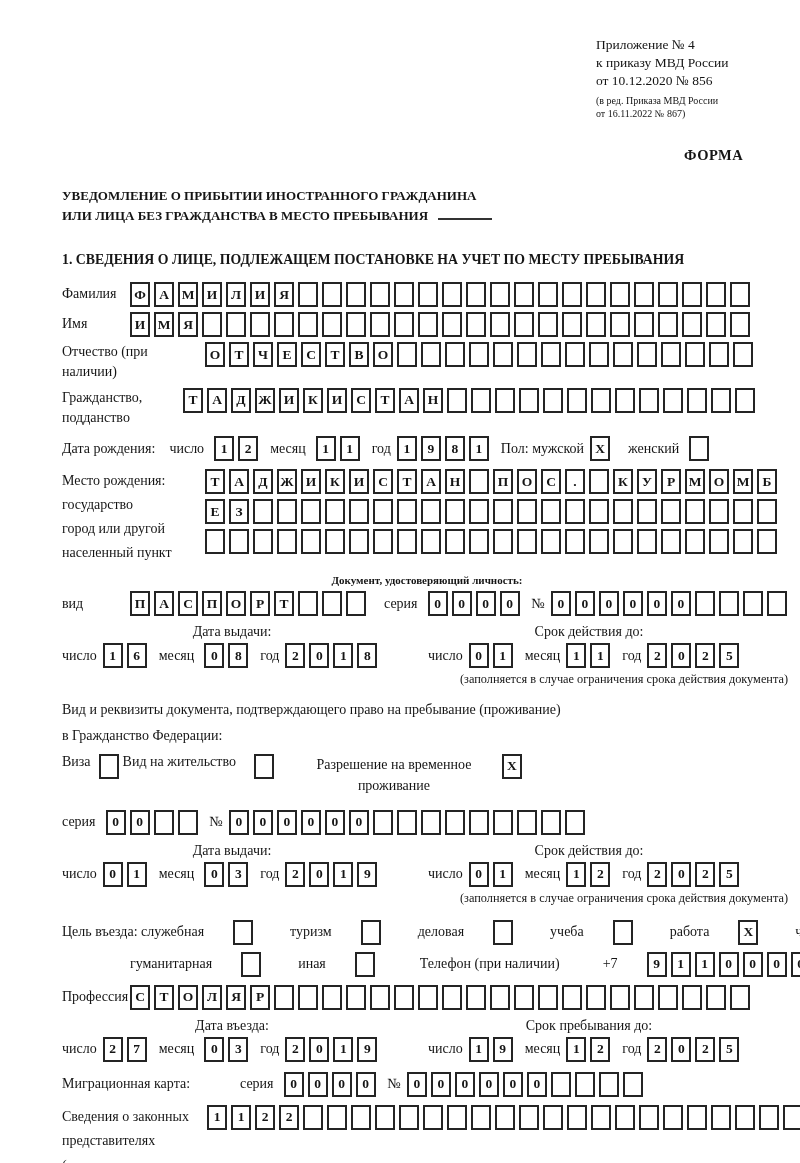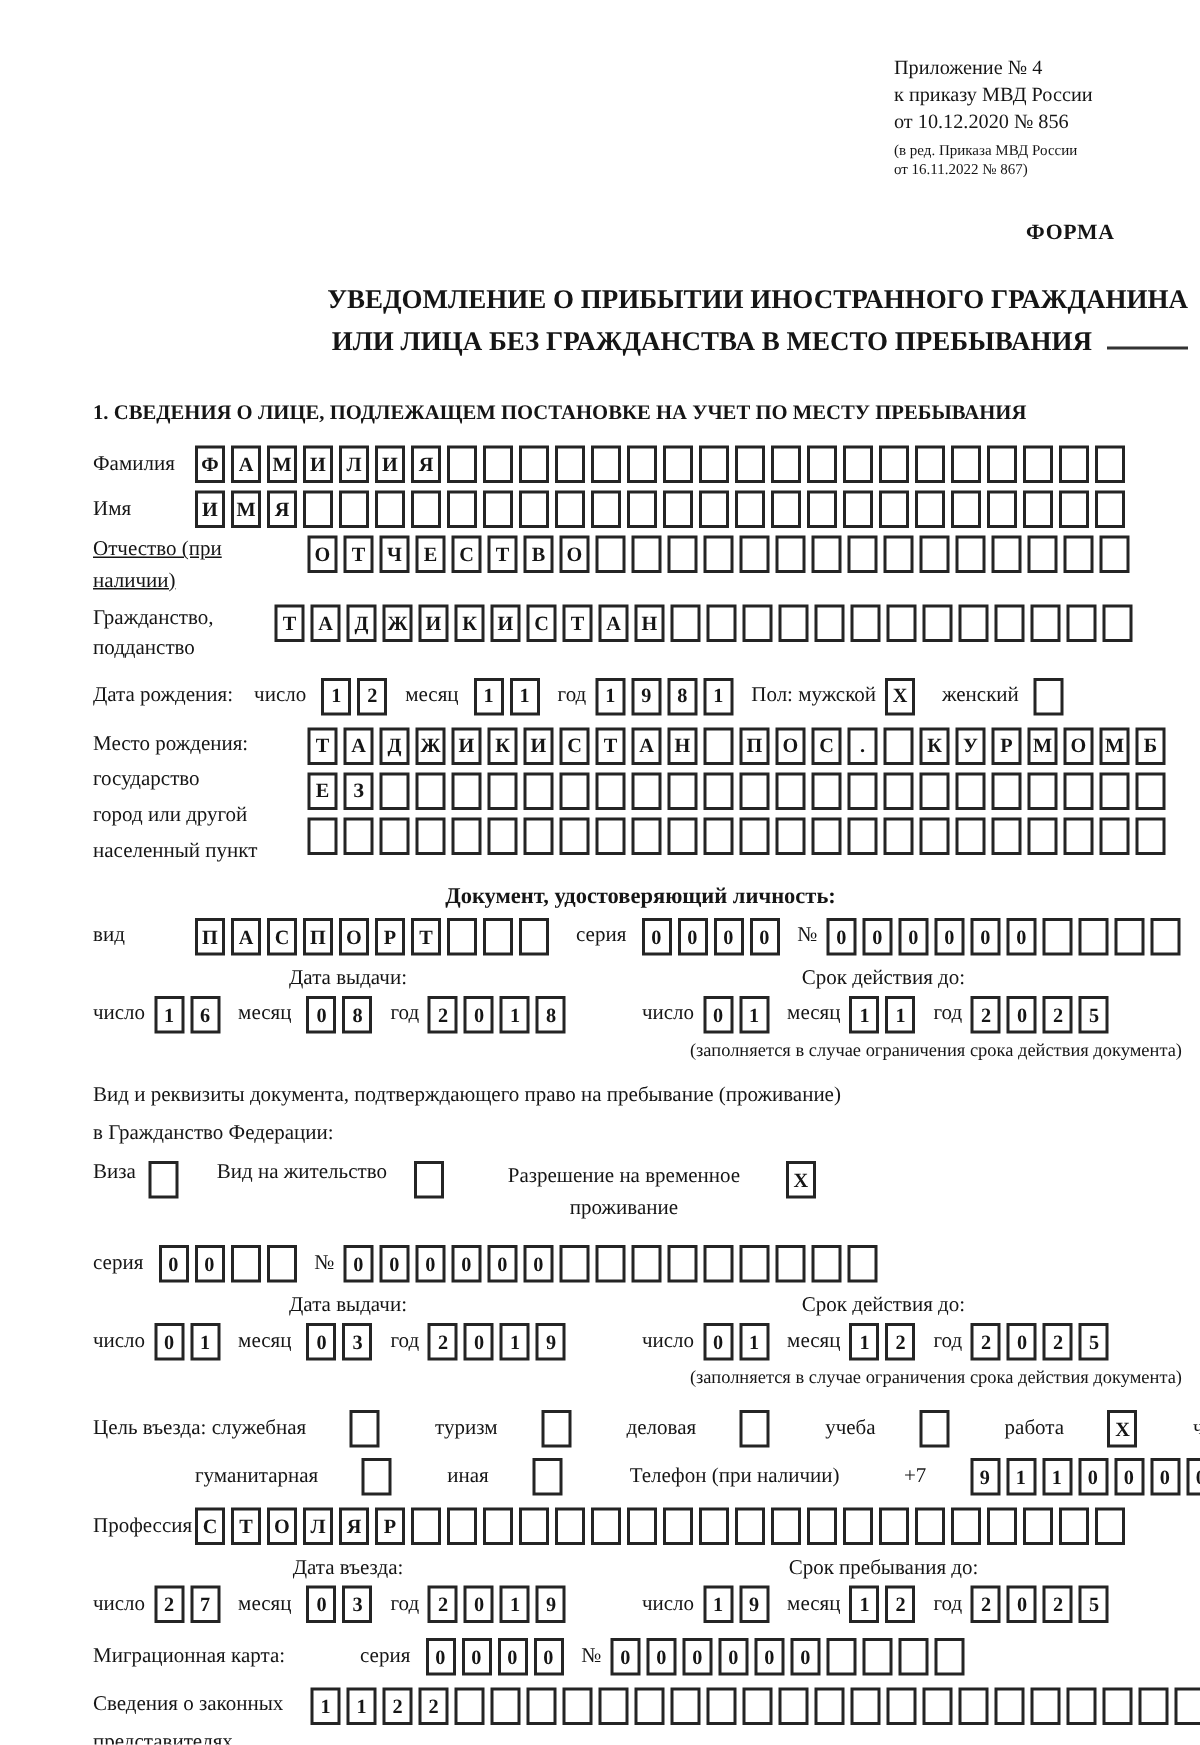--- a/index.html
+++ b/index.html
@@ -6,42 +6,42 @@
   body{width:800px;height:1163px;font-family:"Liberation Serif","DejaVu Serif",serif;overflow:hidden;}
   .page{box-sizing:border-box;width:800px;padding:36px 8px 0 62px;}
 
   
   .hdr-block{margin-left:auto;width:196px;font-size:13.5px;line-height:1.35;}
   .hdr-sub{font-size:10px;margin-top:3px;}
   .forma{width:196px;margin-left:auto;text-align:left;padding-left:88px;box-sizing:border-box;
          font-weight:bold;font-size:14.5px;margin-top:26px;letter-spacing:.5px;}
 
   
-  .title{margin-top:22px;text-align:right;font-weight:bold;font-size:18px;line-height:1.55;}
+  .title{margin-top:22px;text-align:left;font-weight:bold;font-size:13px;line-height:1.55;}
   .blank-line{display:inline-block;width:54px;border-bottom:2px solid #333;height:12px;margin-left:10px;}
   .sec-head{margin-top:26px;font-weight:bold;font-size:13.8px;}
 
   
   .row{display:flex;align-items:center;margin-top:5px;}
   .row.start{align-items:flex-start;}
   .cells{display:flex;flex:0 0 auto;}
   .cell{box-sizing:border-box;flex:0 0 auto;width:20px;height:25px;border:2px solid #242424;background:#fff;
         margin-right:4px;display:flex;align-items:center;justify-content:center;
         font-size:13.5px;font-weight:bold;line-height:1;}
   .lbl{font-size:14px;flex:0 0 auto;}
   .w68{width:68px;}
   .w121{width:121px;}
-  .w143{width:143px;text-decoration:underline;}
+  .w143{width:143px;}
   .mr6{margin-right:6px;} .mr10{margin-right:10px;} .ml8{margin-left:8px;} .ml14{margin-left:14px;}
 
   .lbl-stack{width:143px;flex:0 0 auto;font-size:14px;line-height:1.7;}
   .lbl-wrap{font-size:14px;line-height:1.45;}
   .stackrows .cells{margin-top:5px;}
 
-  .center-b{font-weight:bold;text-align:center;font-size:15px;margin-top:10px;}
+  .center-b{font-weight:bold;text-align:center;font-size:11px;margin-top:10px;}
 
   .datehead{display:flex;margin-top:8px;font-size:14px;}
   .datehead .dh-l{width:340px;text-align:center;}
   .datehead .dh-r{width:330px;text-align:center;margin-left:22px;}
   .daterow{display:flex;align-items:center;margin-top:3px;font-size:14px;}
   .dgroup{display:flex;align-items:center;width:340px;flex:0 0 auto;}
   .dgroup.right{width:auto;margin-left:26px;}
   .caption-r{font-size:12.3px;text-align:right;margin-top:4px;padding-right:4px;}
 
   .para{font-size:14px;margin-top:10px;line-height:1.8;}
@@ -417,21 +417,21 @@
     <div>в Гражданство Федерации:</div>
   </div>
 
   <div class="resid-row">
     <span class="resid-item">
       <span class="resid-lbl">Виза</span>
       <span class="cells box-gap">
           <span class="cell"></span>
         </span>
     </span>
-    <span class="resid-item" style="margin-left:22px;">
+    <span class="resid-item" style="">
       <span class="resid-lbl">Вид на жительство</span>
       <span class="cells box-gap" style="margin-left:18px;">
           <span class="cell"></span>
         </span>
     </span>
     <span class="resid-item">
       <span class="resid-lbl c wv1">Разрешение на временное проживание</span>
       <span class="cells box-gap">
           <span class="cell">X</span>
         </span>

